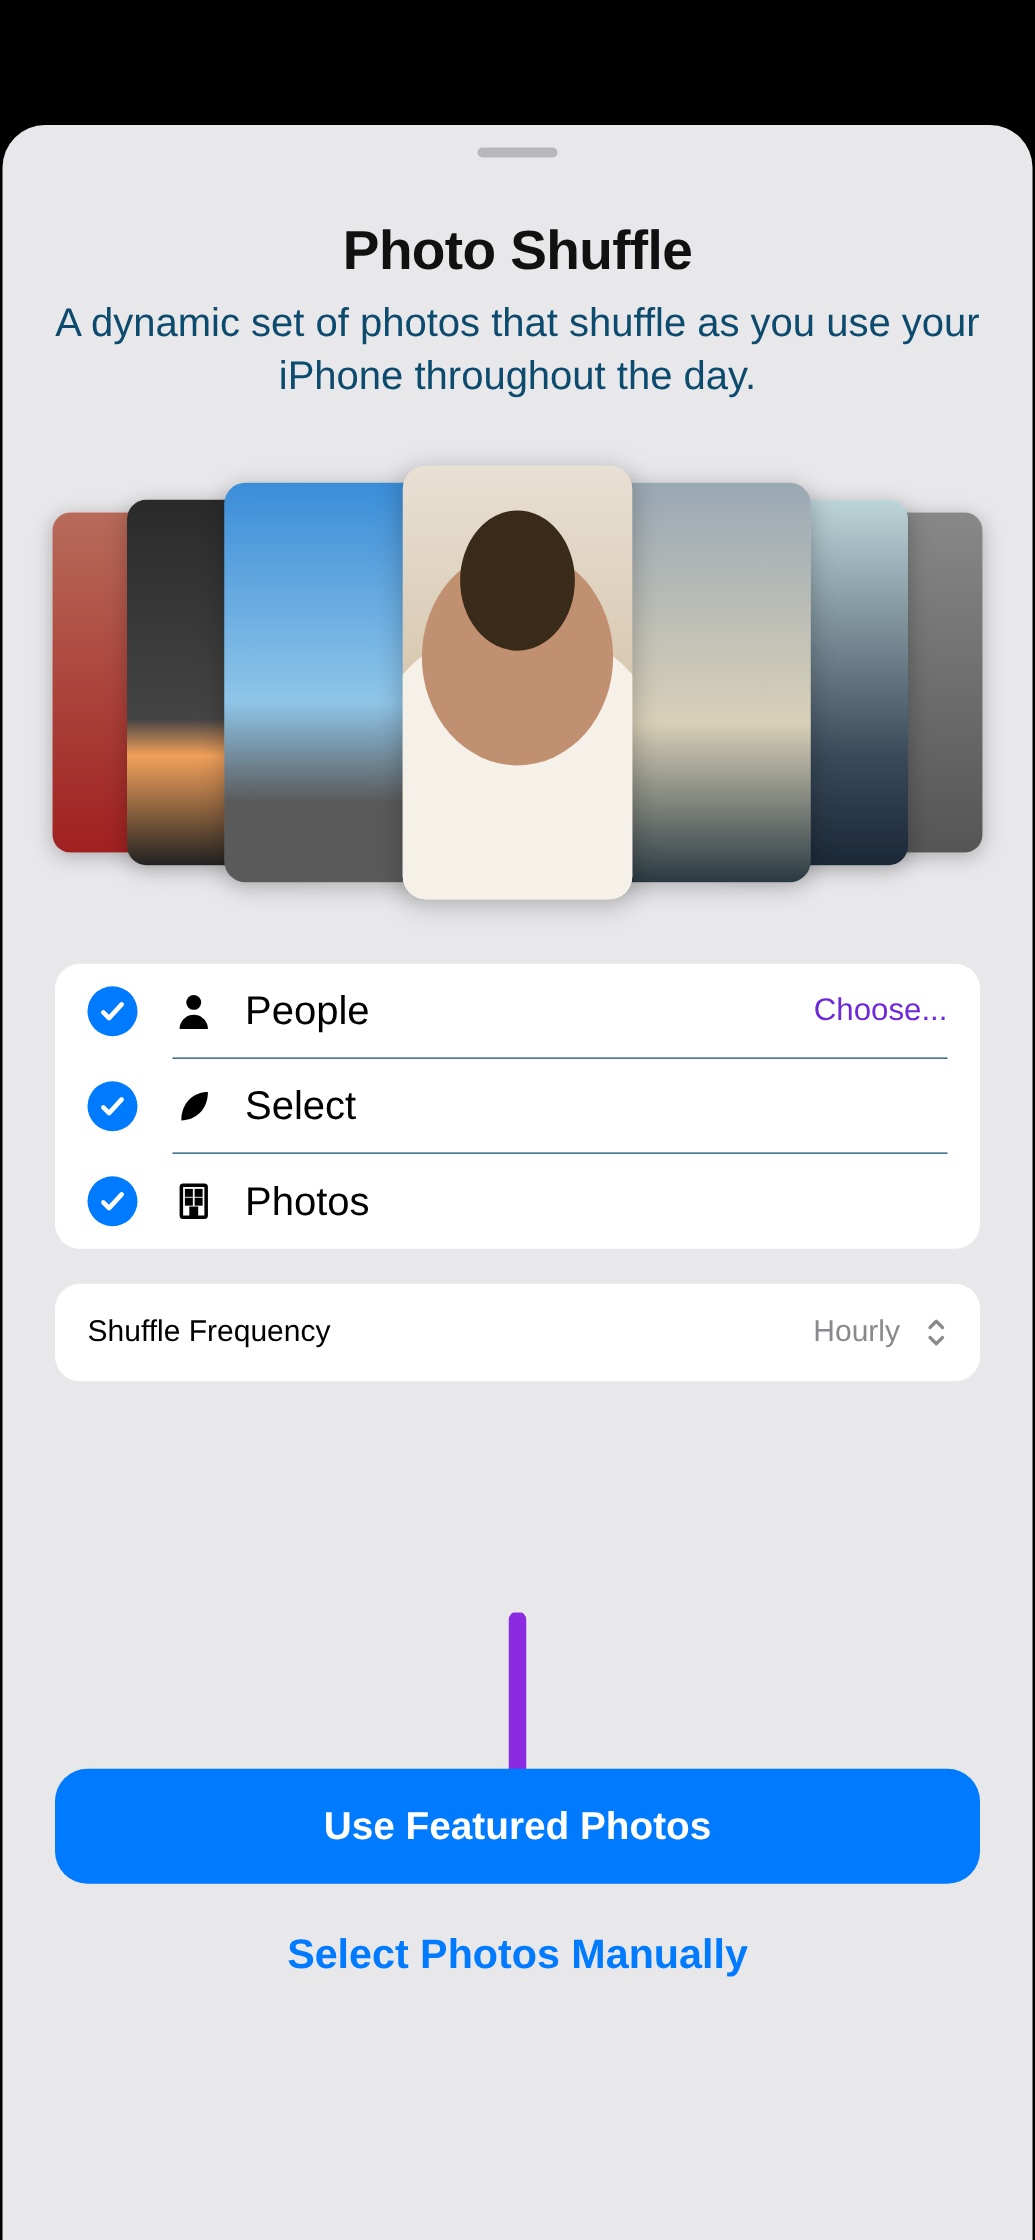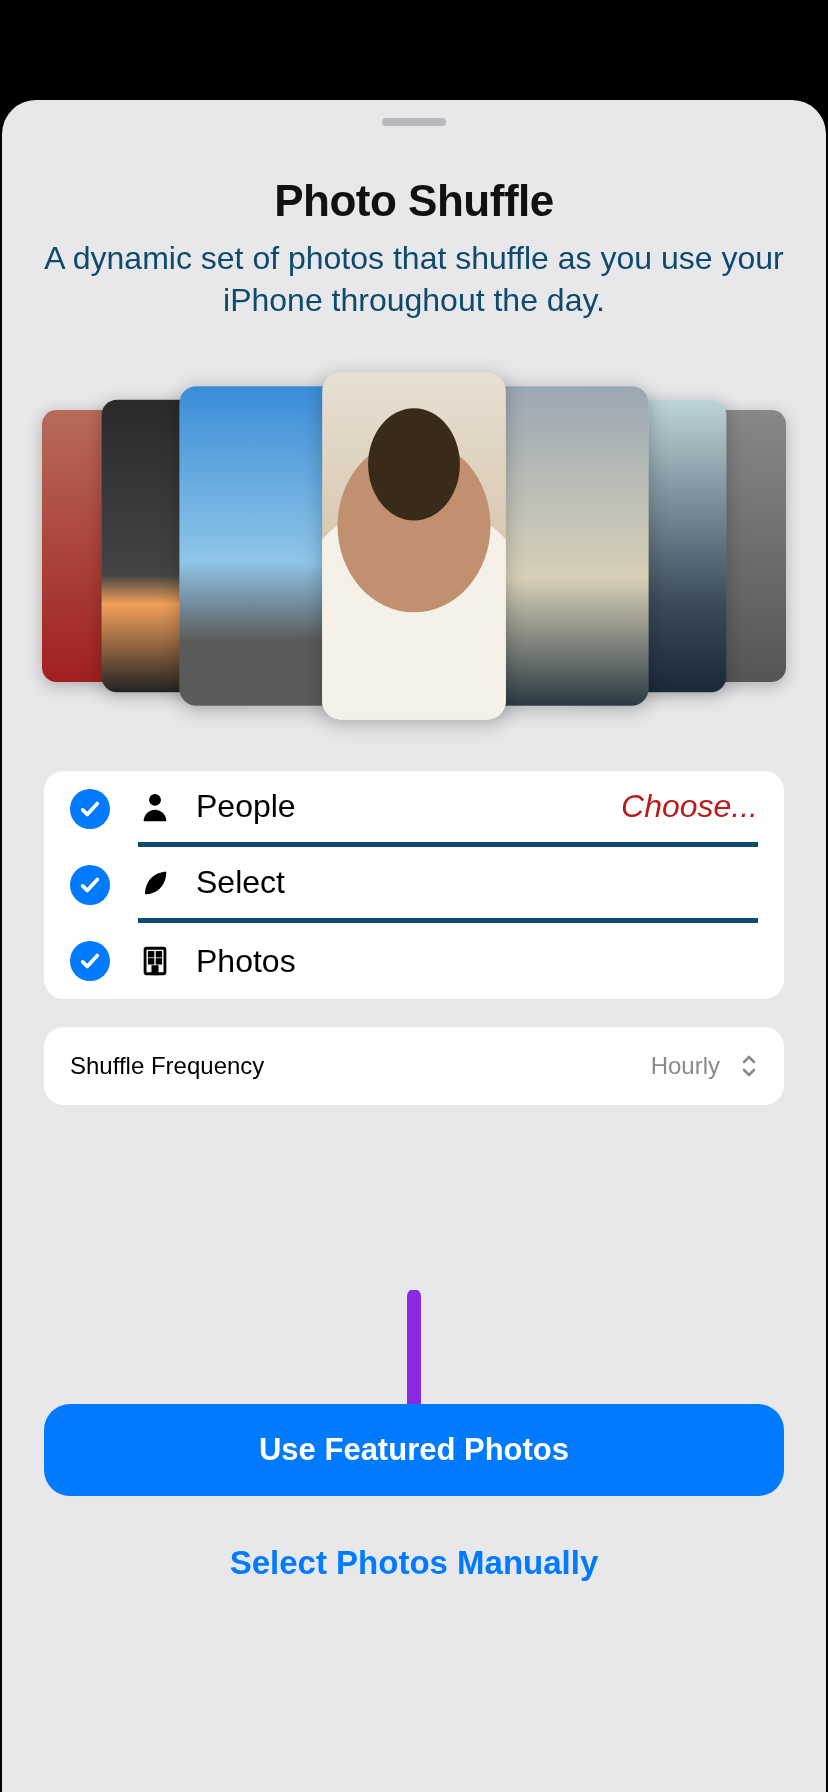--- a/index.html
+++ b/index.html
@@ -90,23 +90,23 @@
     margin-right: 28px;
     flex-shrink:0;
   }
   .row .check svg { width: 22px; height: 22px; }
   .row .icon {
     width: 34px; height:34px; display:flex;align-items:center;justify-content:center;
     margin-right: 24px;
     flex-shrink:0;
   }
   .row .label { flex: 1; }
-  .row .action { color:#b91c1c; font-size:32px;font-style:italic; }
+  .row .action { color:#6d28d9; font-size:25px; }
   .cat-body { position:relative; flex:1; display:flex; align-items:center; height:100%;}
-  .cat-body.border { border-bottom:5px solid #0c4a6e; }
+  .cat-body.border { border-bottom:1px solid #0c4a6e; }
   .freq-row {
     display:flex; align-items:center; height:78px; padding:0 26px;
     font-size:24px;
   }
   .freq-label { flex:1; color:#000; }
   .freq-value { color:#8A8A8E; display:flex; align-items:center; gap:20px;}
   .arrow-annot {
     position:absolute;
     left:50%;
     top:1190px;
@@ -126,21 +126,21 @@
     background:#007AFF;
     color:#fff;
     border:none;
     border-radius:26px;
     font-size:31px;
     font-weight:600;
   }
   .secondary-btn {
     display:block;
     width:100%;
-    margin-top:48px;
+    margin-top:37px;
     color:#007AFF;
     font-size:33px;
     font-weight:600;
     background:none;
     border:none;
   }
 </style>
 </head>
 <body>
 

